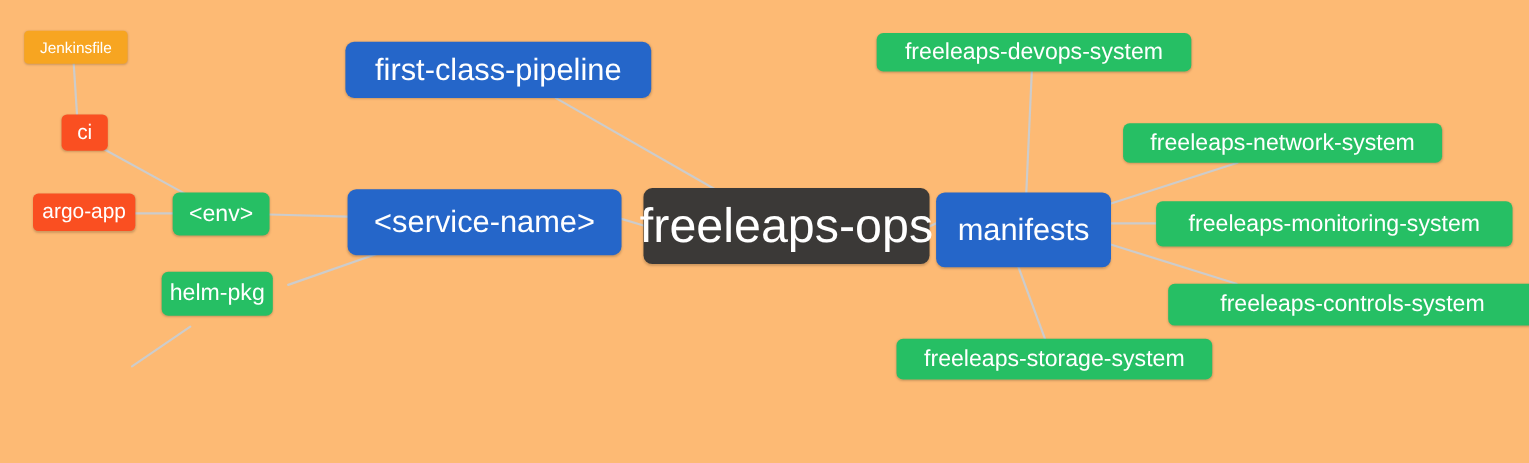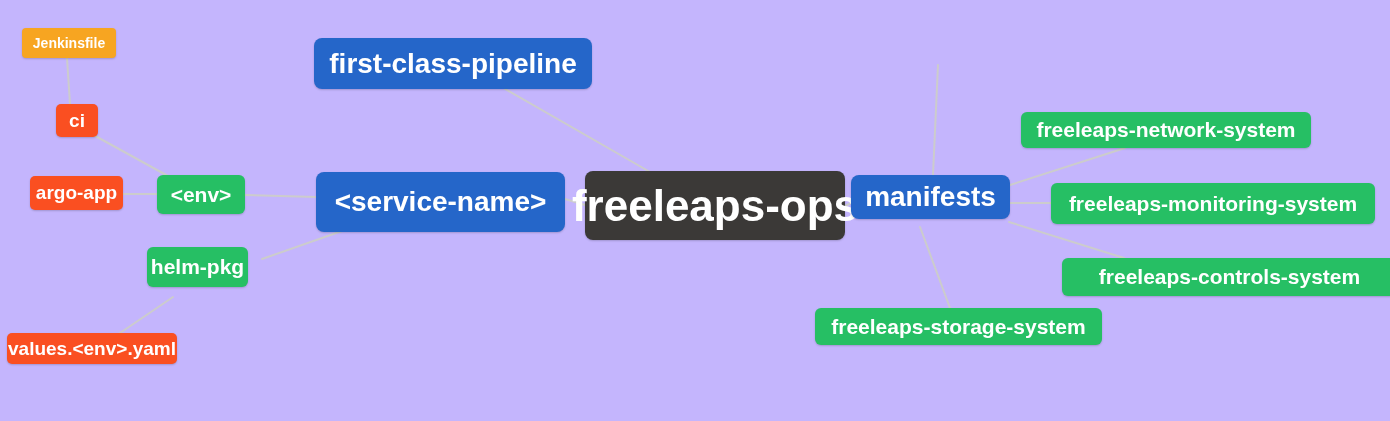--- a/index.html
+++ b/index.html
@@ -5,23 +5,22 @@
   html, body {
     margin: 0;
     padding: 0;
     background: #ffffff;
     font-family: "Liberation Sans", sans-serif;
   }
   .canvas {
     position: relative;
     width: 1390px;
     height: 421px;
-    background: #c4b5fd;
+    background: #fdba74;
     overflow: hidden;
-    font-weight: bold;
   }
   .edge-layer {
     position: absolute;
     left: 0; top: 0;
     width: 1390px;
     height: 421px;
     z-index: 0;
   }
   .edge-layer line {
     stroke: #cccccc;
@@ -47,21 +46,21 @@
   .node.dark   { background: #3b3937; border-radius: 8px; font-size: 44px; }
 
   
   .n-jenkinsfile { left: 22px;   top: 28px;  width: 94px;  height: 30px; }
   .n-ci          { left: 56px;   top: 104px; width: 42px;  height: 33px; font-size: 17px; }
   .n-argo        { left: 30px;   top: 176px; width: 93px;  height: 34px; }
   .n-env         { left: 157px;  top: 175px; width: 88px;  height: 39px; }
   .n-fcp         { left: 314px;  top: 38px;  width: 278px; height: 51px; }
   .n-service     { left: 316px;  top: 172px; width: 249px; height: 60px; }
   .n-root        { left: 585px;  top: 171px; width: 260px; height: 69px; }
-  .n-manifests   { left: 851px;  top: 175px; width: 159px; height: 44px; }
+  .n-manifests   { left: 851px;  top: 175px; width: 159px; height: 68px; }
   .n-helm        { left: 147px;  top: 247px; width: 101px; height: 40px; }
   .n-values      { left: 7px;    top: 333px; width: 170px; height: 31px; font-size: 18px; }
   .n-devops      { left: 797px;  top: 30px;  width: 286px; height: 35px; }
   .n-network     { left: 1021px; top: 112px; width: 290px; height: 36px; }
   .n-monitoring  { left: 1051px; top: 183px; width: 324px; height: 41px; }
   .n-controls    { left: 1062px; top: 258px; width: 335px; height: 38px; }
   .n-storage     { left: 815px;  top: 308px; width: 287px; height: 37px; }
 </style>
 </head>
 <body>
@@ -96,22 +95,22 @@
   <div class="node blue n-fcp">first-class-pipeline</div>
 
   <div class="node blue n-service">&lt;service-name&gt;</div>
 
   <div class="node dark n-root">freeleaps-ops</div>
 
   <div class="node blue n-manifests">manifests</div>
 
   <div class="node green n-helm">helm-pkg</div>
 
-  <div class="node red n-values">values.&lt;env&gt;.yaml</div>
 
+  <div class="node green n-devops">freeleaps-devops-system</div>
 
   <div class="node green n-network">freeleaps-network-system</div>
 
   <div class="node green n-monitoring">freeleaps-monitoring-system</div>
 
   <div class="node green n-controls">freeleaps-controls-system</div>
 
   <div class="node green n-storage">freeleaps-storage-system</div>
 
 </div>

